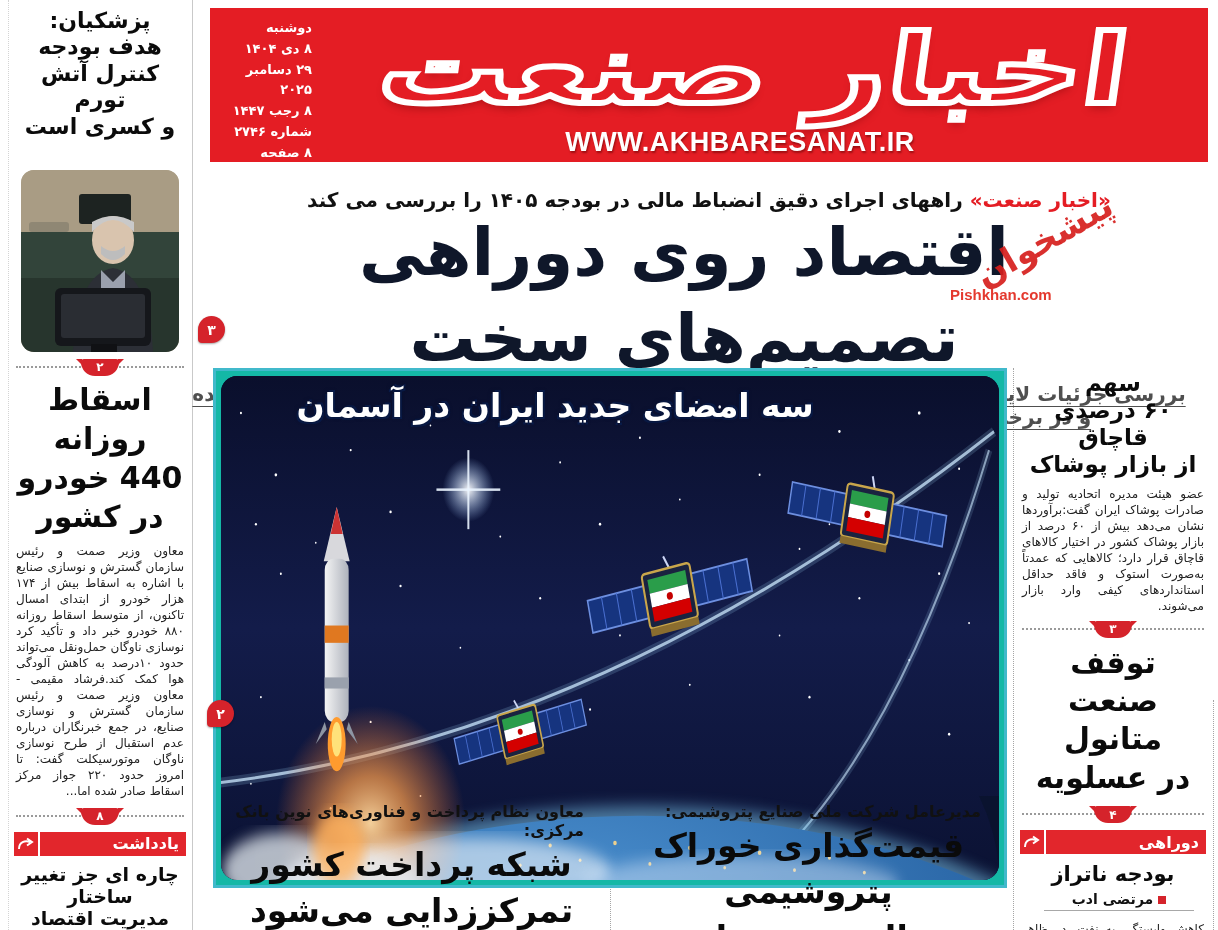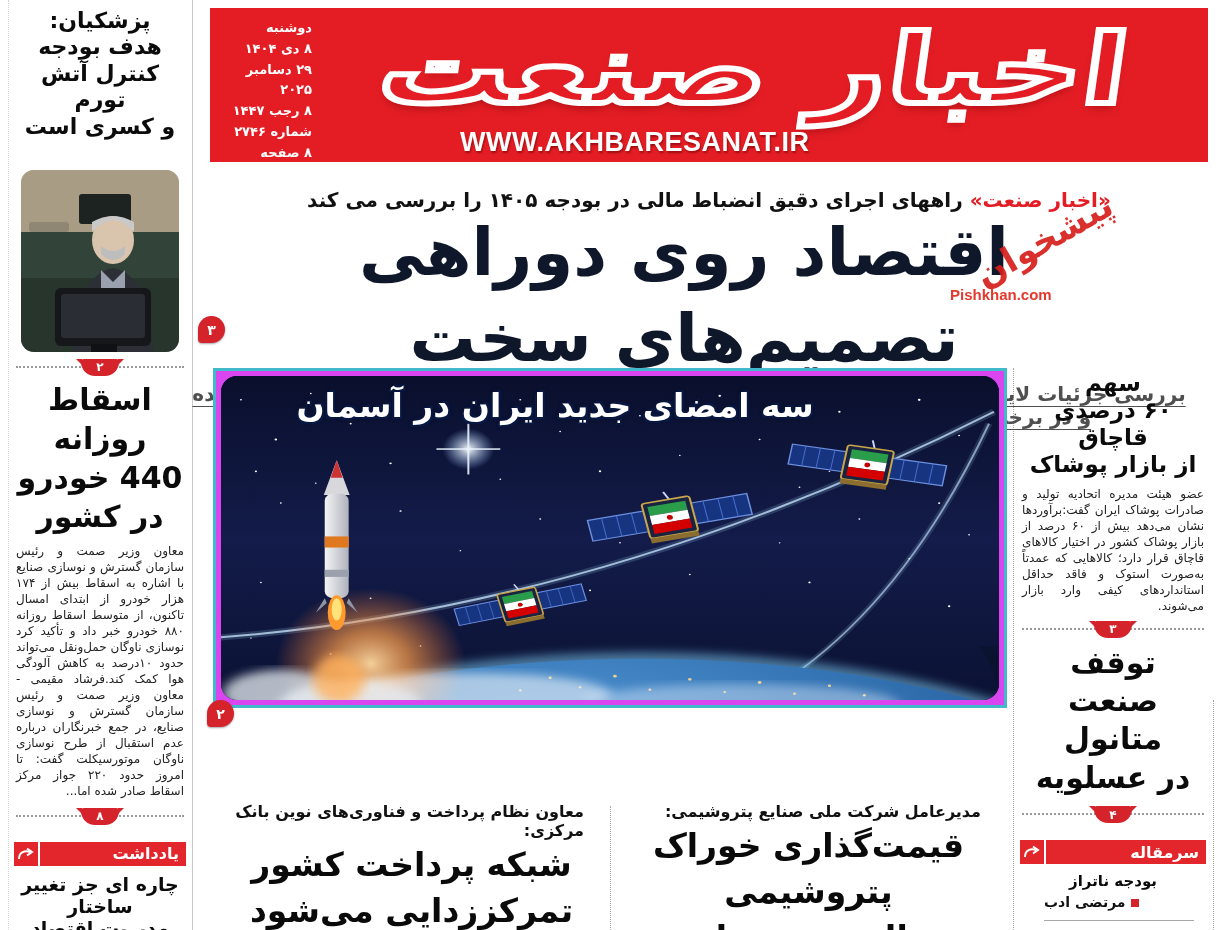--- a/index.html
+++ b/index.html
@@ -14,64 +14,64 @@
   #vr-left   { left:192px; top:0;     height:930px; }
   #vr-right  { left:1013px;top:368px; height:562px; border-left:1px dotted #a5a5a5; }
   #vr-fright { left:1213px;top:700px; height:230px; border-left:1px dotted #a5a5a5; }
   #vr-bottom { left:610px; top:806px; height:124px; border-left:1px dotted #a5a5a5; }
 
   
   .masthead { position:absolute; left:210px; top:8px; width:998px; height:154px; background:#e41d24; }
   .mh-dates { position:absolute; left:6px; top:10px; width:96px; color:#fff; font-weight:bold; font-size:13px; line-height:1.6; text-align:right; direction:rtl; }
   .mh-logo  { position:absolute; left:120px; right:30px; top:0; bottom:30px; display:flex; align-items:center; justify-content:center; overflow:visible; }
   .mh-logo span { font-size:96px; font-weight:bold; line-height:1; color:#e41d24; -webkit-text-stroke:6px #ffffff; transform:scaleX(1.35) skewX(-6deg); text-shadow:0 5px 7px rgba(100,0,0,.40); white-space:nowrap; }
-  .mh-url { position:absolute; left:250px; width:560px; bottom:4px; text-align:left; color:#fff; font-family:"Liberation Sans", sans-serif; font-weight:bold; font-size:27px; letter-spacing:.5px; text-shadow:1px 2px 2px rgba(90,0,0,.5); }
+  .mh-url { position:absolute; left:250px; width:560px; bottom:4px; text-align:center; color:#fff; font-family:"Liberation Sans", sans-serif; font-weight:bold; font-size:27px; letter-spacing:.5px; text-shadow:1px 2px 2px rgba(90,0,0,.5); }
 
   
   .lead { position:absolute; left:210px; top:168px; width:998px; height:198px; }
   .lead-kicker { text-align:center; font-size:20px; font-weight:bold; color:#111; margin-top:20px; }
   .lead-kicker .brand { color:#e41d24; }
   .lead-head { position:relative; left:-25px; text-align:center; font-size:66px; font-weight:bold; color:#0f172a; line-height:1.3; margin-top:-2px; letter-spacing:-1px; }
   .lead-sub { position:relative; left:-20px; text-align:center; font-size:20px; font-weight:bold; color:#4f4f4f; line-height:1.05; margin-top:2px; }
   .lead-sub span { text-decoration:underline; text-underline-offset:5px; text-decoration-thickness:1px; }
   .wm  { position:absolute; left:758px; top:52px; font-size:35px; font-weight:bold; color:rgba(214,30,28,.92); transform:rotate(-30deg); pointer-events:none; }
   .wm2 { position:absolute; left:740px; top:118px; font-size:15px; font-weight:bold; color:#e4392e; font-family:"Liberation Sans", sans-serif; direction:ltr; }
 
   
   .sidebadge { position:absolute; width:27px; height:27px; background:#d5232b; border-radius:50% 50% 50% 4px; color:#fff; font-size:14px; font-weight:bold; display:flex; align-items:center; justify-content:center; box-shadow:0 1px 2px rgba(0,0,0,.35); }
   .sep { position:relative; border-top:2px dotted #9a9a9a; height:2px; margin:0 2px; }
   .pgbadge { position:absolute; left:50%; top:-9px; transform:translateX(-50%); width:38px; height:17px; background:#d5232b; border-radius:4px 4px 19px 19px; color:#fff; font-size:12px; font-weight:bold; display:flex; align-items:center; justify-content:center; }
   .pgbadge::before, .pgbadge::after { content:""; position:absolute; top:0; border-top:6px solid #d5232b; }
   .pgbadge::before { left:-5px; border-left:6px solid transparent; }
   .pgbadge::after  { right:-5px; border-right:6px solid transparent; }
 
   
-  .hero { position:absolute; left:213px; top:368px; width:794px; height:340px; border:3px solid #41b9cb; background:#d946ef; padding:5px; }
+  .hero { position:absolute; left:213px; top:368px; width:794px; height:520px; border:3px solid #41b9cb; background:#14b8a6; padding:5px; }
   .hero-in { position:relative; width:100%; height:100%; border-radius:16px; overflow:hidden; background:#0b1233; }
   .hero-cap { position:absolute; top:10px; left:-55px; width:100%; text-align:center; color:#fff; font-size:33px; font-weight:bold; text-shadow:0 0 4px #05102e, 2px 2px 0 #0a1c4a, -2px 2px 0 #0a1c4a, 2px -2px 0 #0a1c4a; z-index:3; }
   .hero .sidebadge { left:-9px; top:329px; z-index:4; }
 
   
   .lcol { position:absolute; left:14px; top:0; width:172px; }
   .rcol { position:absolute; left:1020px; top:366px; width:186px; }
   .h { font-weight:bold; color:#0b0b0b; text-align:center; white-space:pre-line; }
   .h.h-p1 { font-size:22px; line-height:1.2;  margin-top:8px; }
   .h.h-p2 { font-size:30px; line-height:1.3;  margin-top:12px; }
   .h.h-r1 { font-size:23px; line-height:1.18; margin-top:4px; }
   .h.h-r2 { font-size:30px; line-height:1.28; margin-top:14px; }
   .body-txt { font-size:12px; line-height:16px; color:#222; text-align:justify; text-align-last:right; margin-top:7px; padding:0 2px; }
 
   .photo1 { position:relative; width:158px; height:182px; margin:30px auto 0; border-radius:13px; overflow:hidden; }
 
-  .sec-head { display:flex; align-items:center; height:24px; background:#e2262c; margin-top:25px; }
+  .sec-head { display:flex; align-items:center; height:24px; background:#e2262c; margin-top:15px; }
   .sec-label { color:#fff; font-size:16px; font-weight:bold; padding-right:7px; }
   .sec-arrow { margin-right:auto; width:26px; height:24px; background:#e2262c; border-right:2px solid #fff; display:flex; align-items:center; justify-content:center; }
   .h.h-note { font-size:19px; line-height:1.15; margin-top:8px; }
-  .h.h-edit { font-size:15px; line-height:1.2; margin-top:8px; }
-  .author { width:150px; margin:4px 12px 0 auto; margin-left:auto; text-align:left; border-bottom:1px solid #a8a8a8; padding-bottom:10px; font-size:14px; font-weight:bold; color:#111; }
+  .h.h-edit { font-size:21px; line-height:1.2; margin-top:8px; }
+  .author { width:150px; margin:4px 12px 0 auto; margin-left:auto; text-align:center; border-bottom:1px solid #a8a8a8; padding-bottom:3px; font-size:14px; font-weight:bold; color:#111; }
   .author .sq { display:inline-block; width:8px; height:8px; background:#d5232b; margin-left:5px; }
 
   .m14 { margin-top:14px; } .m16 { margin-top:16px; }
 
   
   .brow { position:absolute; left:213px; top:800px; width:794px; height:130px; display:flex; direction:rtl; }
   .b-art { width:50%; position:relative; }
   .b-kicker { text-align:right; padding:2px 26px 0 0; font-size:16px; font-weight:bold; color:#111; }
   .b-head { text-align:center; font-size:33px; font-weight:bold; color:#0a0a0a; line-height:1.4; margin-top:2px; white-space:pre-line; }
 </style>
@@ -338,21 +338,21 @@
 
     <div class="h h-r2">توقف
 صنعت متانول
 در عسلویه</div>
 
     <div class="sep m16">
       <span class="pgbadge">۴</span>
     </div>
 
     <div class="sec-head">
-      <span class="sec-label">سرمقاله</span>
+      <span class="sec-label">دوراهی</span>
       <span class="sec-arrow">
         <svg width="18" height="14" viewBox="0 0 18 14">
             <path d="M2,12 C2,5 8,3 13,5 M10,1.5 L15,5 L10,8.5" fill="none" stroke="#ffffff" stroke-width="2"></path>
           </svg>
       </span>
     </div>
 
     <div class="h h-edit">بودجه ناتراز</div>
     <div class="author">
       <span class="sq"></span><span>مرتضی ادب</span>

